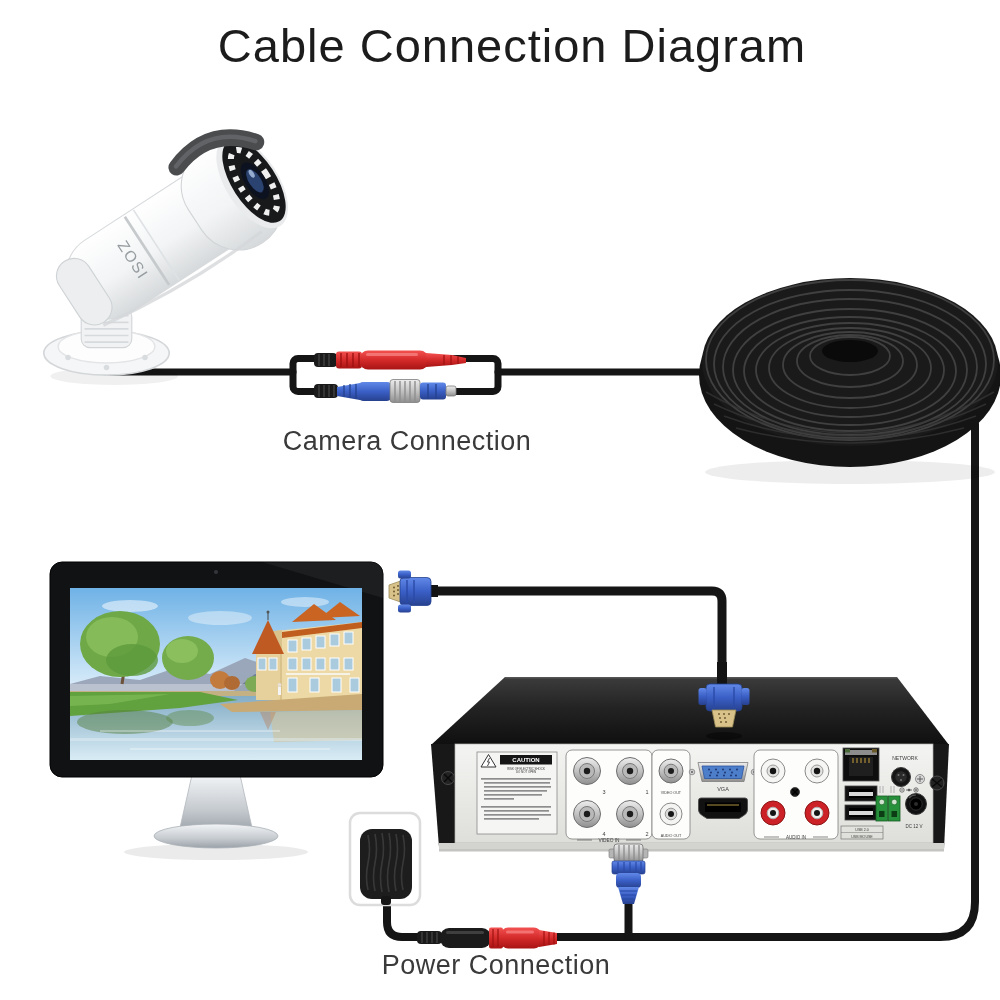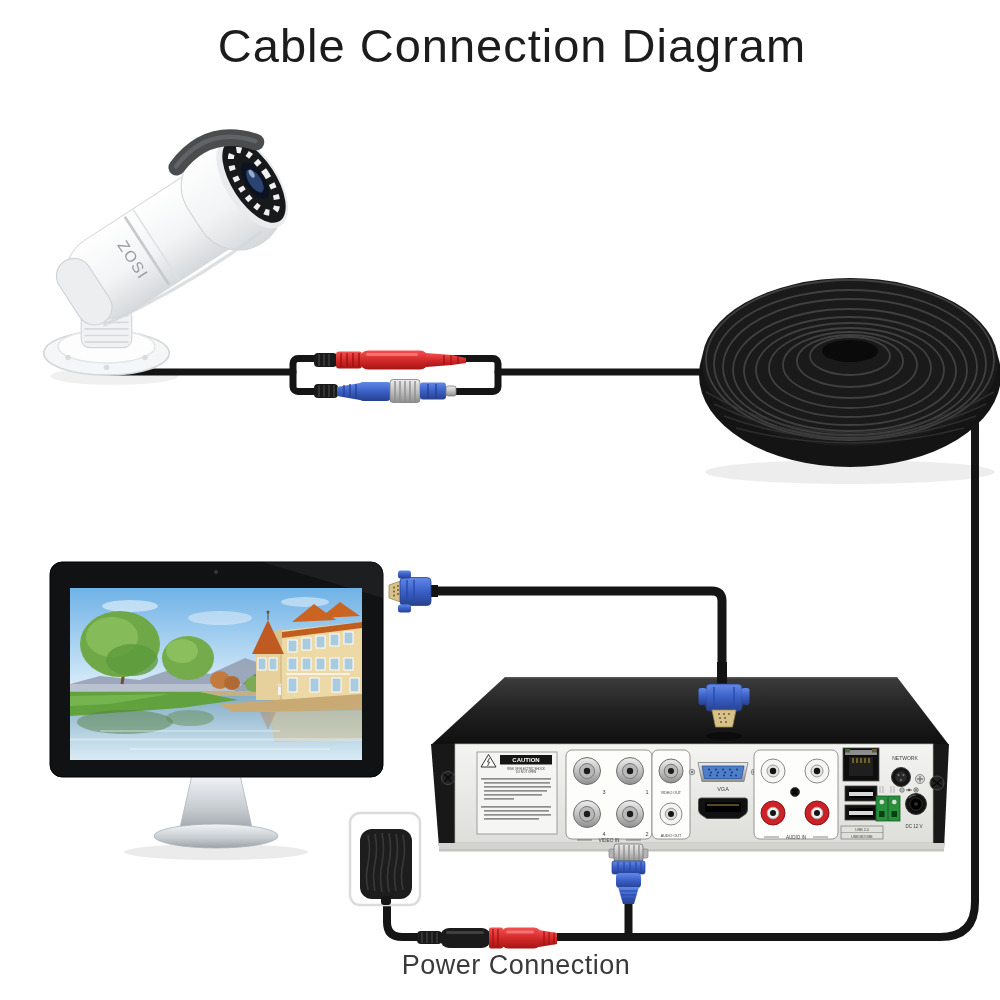--- a/index.html
+++ b/index.html
@@ -10,21 +10,22 @@
   .label{position:absolute;transform:translateX(-50%);color:#3a3a3a;font-size:27px;
          font-weight:400;letter-spacing:.5px;white-space:nowrap;}
   svg text{font-family:"Liberation Sans",sans-serif;}
 </style>
 </head>
 <body>
 
 <div class="canvas">
 
   <div class="title">Cable Connection Diagram</div>
-  <div class="label" style="left:516px;top:950px">Power Connection</div>
+  <div class="label" style="left:407px;top:426px">Camera Connection</div>
+  <div class="label" style="left:496px;top:950px">Power Connection</div>
 
   <svg width="1000" height="1000" viewBox="0 0 1000 1000" style="position:absolute;left:0;top:0">
     <defs>
       <linearGradient id="gCamBody" x1="0" y1="0" x2="0" y2="1">
         <stop offset="0" stop-color="#ffffff"></stop>
           <stop offset=".55" stop-color="#f2f4f5"></stop>
           <stop offset="1" stop-color="#d6d9db"></stop>
       </linearGradient>
       <linearGradient id="gMetal" x1="0" y1="0" x2="0" y2="1">
         <stop offset="0" stop-color="#ededed"></stop>

